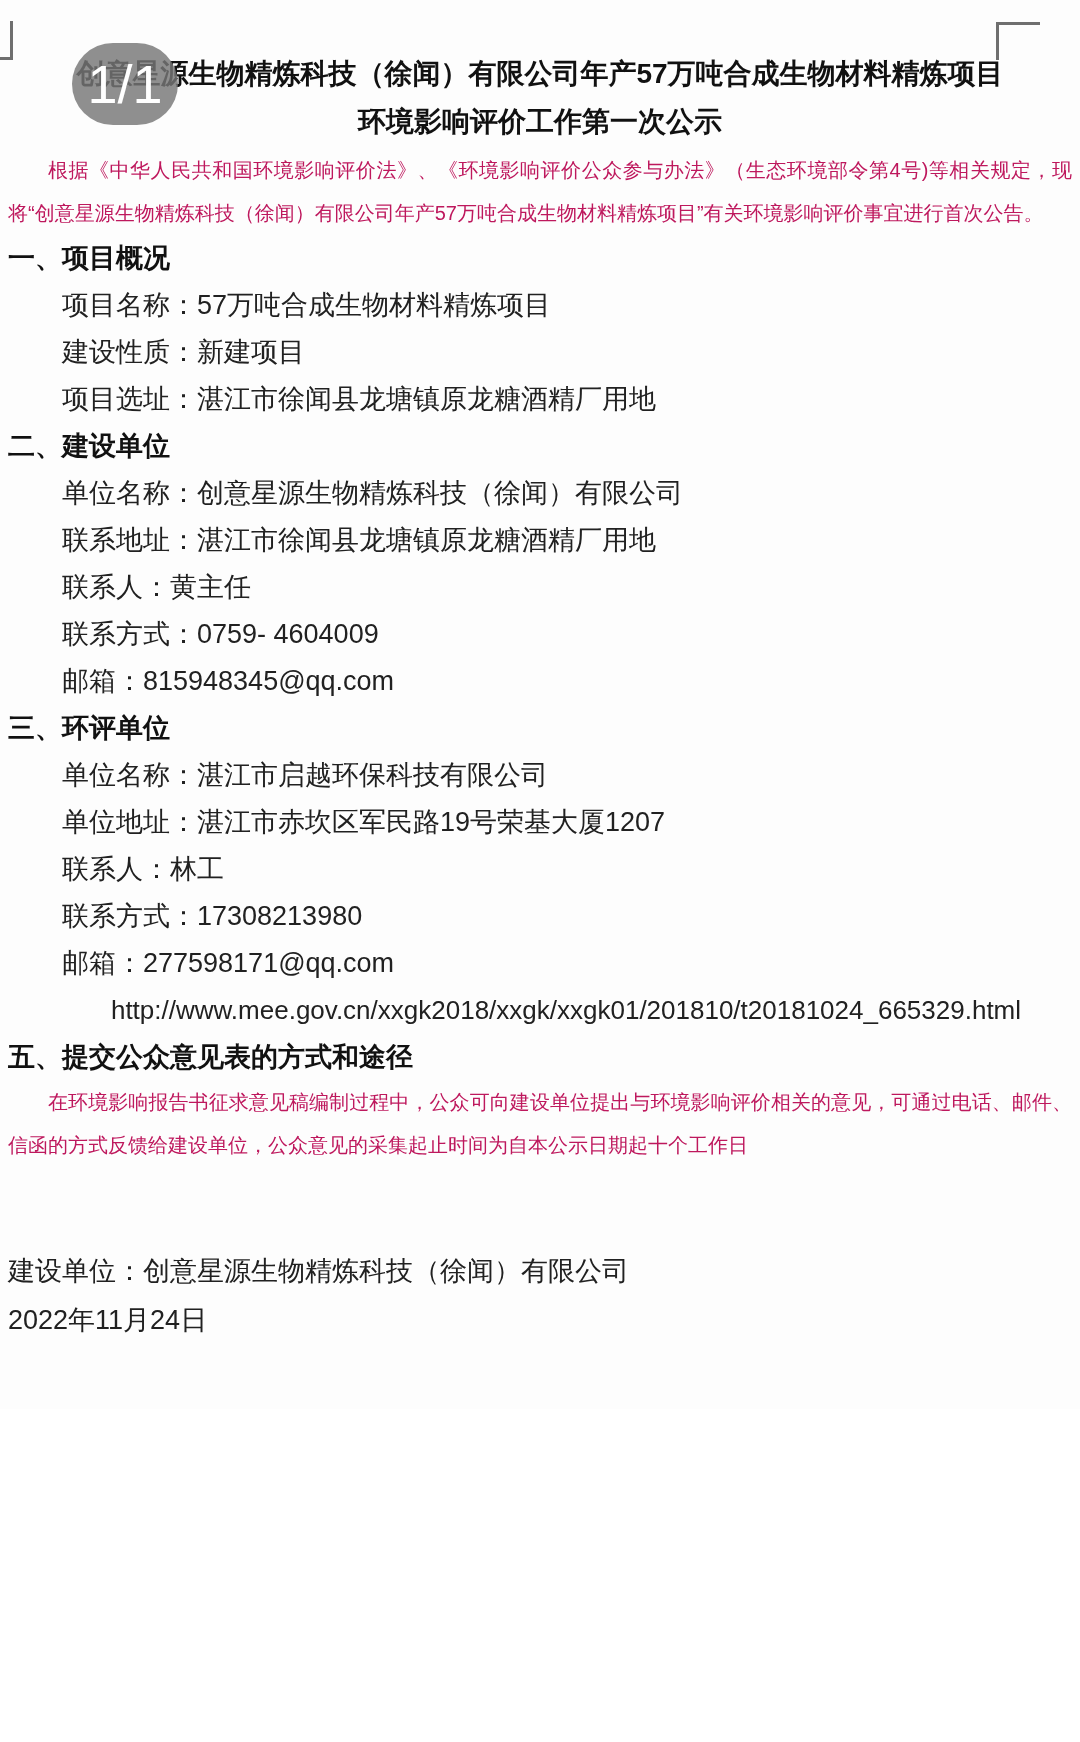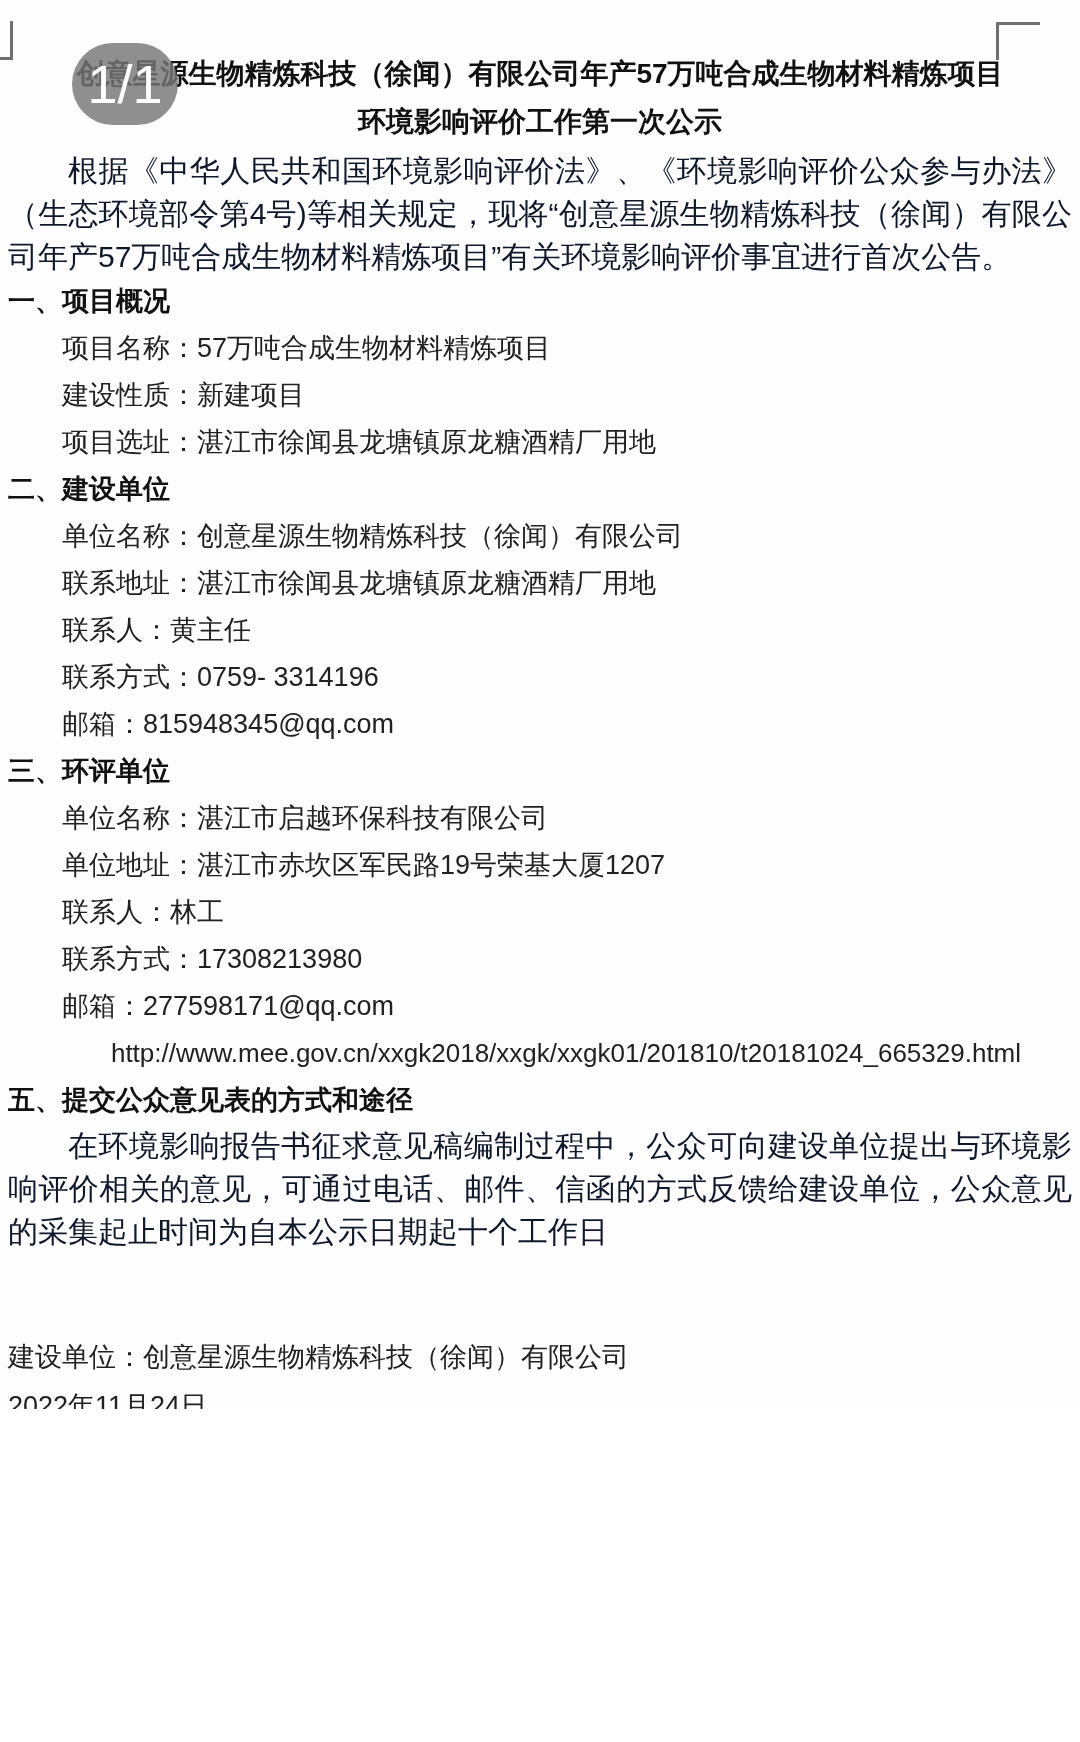--- a/index.html
+++ b/index.html
@@ -15,25 +15,25 @@
   .doc-title {
     margin:50px 28px 0 28px;
     text-align:center;
     font-size:28px;
     font-weight:bold;
     line-height:48px;
     color:#111111;
   }
   .para {
     margin:0;
-    font-size:30px;
+    font-size:20px;
     line-height:43px;
     text-indent:2em;
     text-align:justify;
-    color:#0f172a;
+    color:#be185d;
   }
   .intro { margin-top:3px; }
   .heading {
     margin:0;
     font-size:27px;
     line-height:47px;
     font-weight:bold;
     color:#111111;
   }
   .item {
@@ -119,21 +119,21 @@
           <p class="heading">一、项目概况</p>
           <p class="item">项目名称：57万吨合成生物材料精炼项目</p>
           <p class="item">建设性质：新建项目</p>
           <p class="item">项目选址：湛江市徐闻县龙塘镇原龙糖酒精厂用地</p>
         </section>
         <section>
           <p class="heading">二、建设单位</p>
           <p class="item">单位名称：创意星源生物精炼科技（徐闻）有限公司</p>
           <p class="item">联系地址：湛江市徐闻县龙塘镇原龙糖酒精厂用地</p>
           <p class="item">联系人：黄主任</p>
-          <p class="item">联系方式：0759- 3314196</p>
+          <p class="item">联系方式：0759- 4604009</p>
           <p class="item">邮箱：815948345@qq.com</p>
         </section>
         <section>
           <p class="heading">三、环评单位</p>
           <p class="item">单位名称：湛江市启越环保科技有限公司</p>
           <p class="item">单位地址：湛江市赤坎区军民路19号荣基大厦1207</p>
           <p class="item">联系人：林工</p>
           <p class="item">联系方式：17308213980</p>
           <p class="item">邮箱：277598171@qq.com</p>
         </section>

